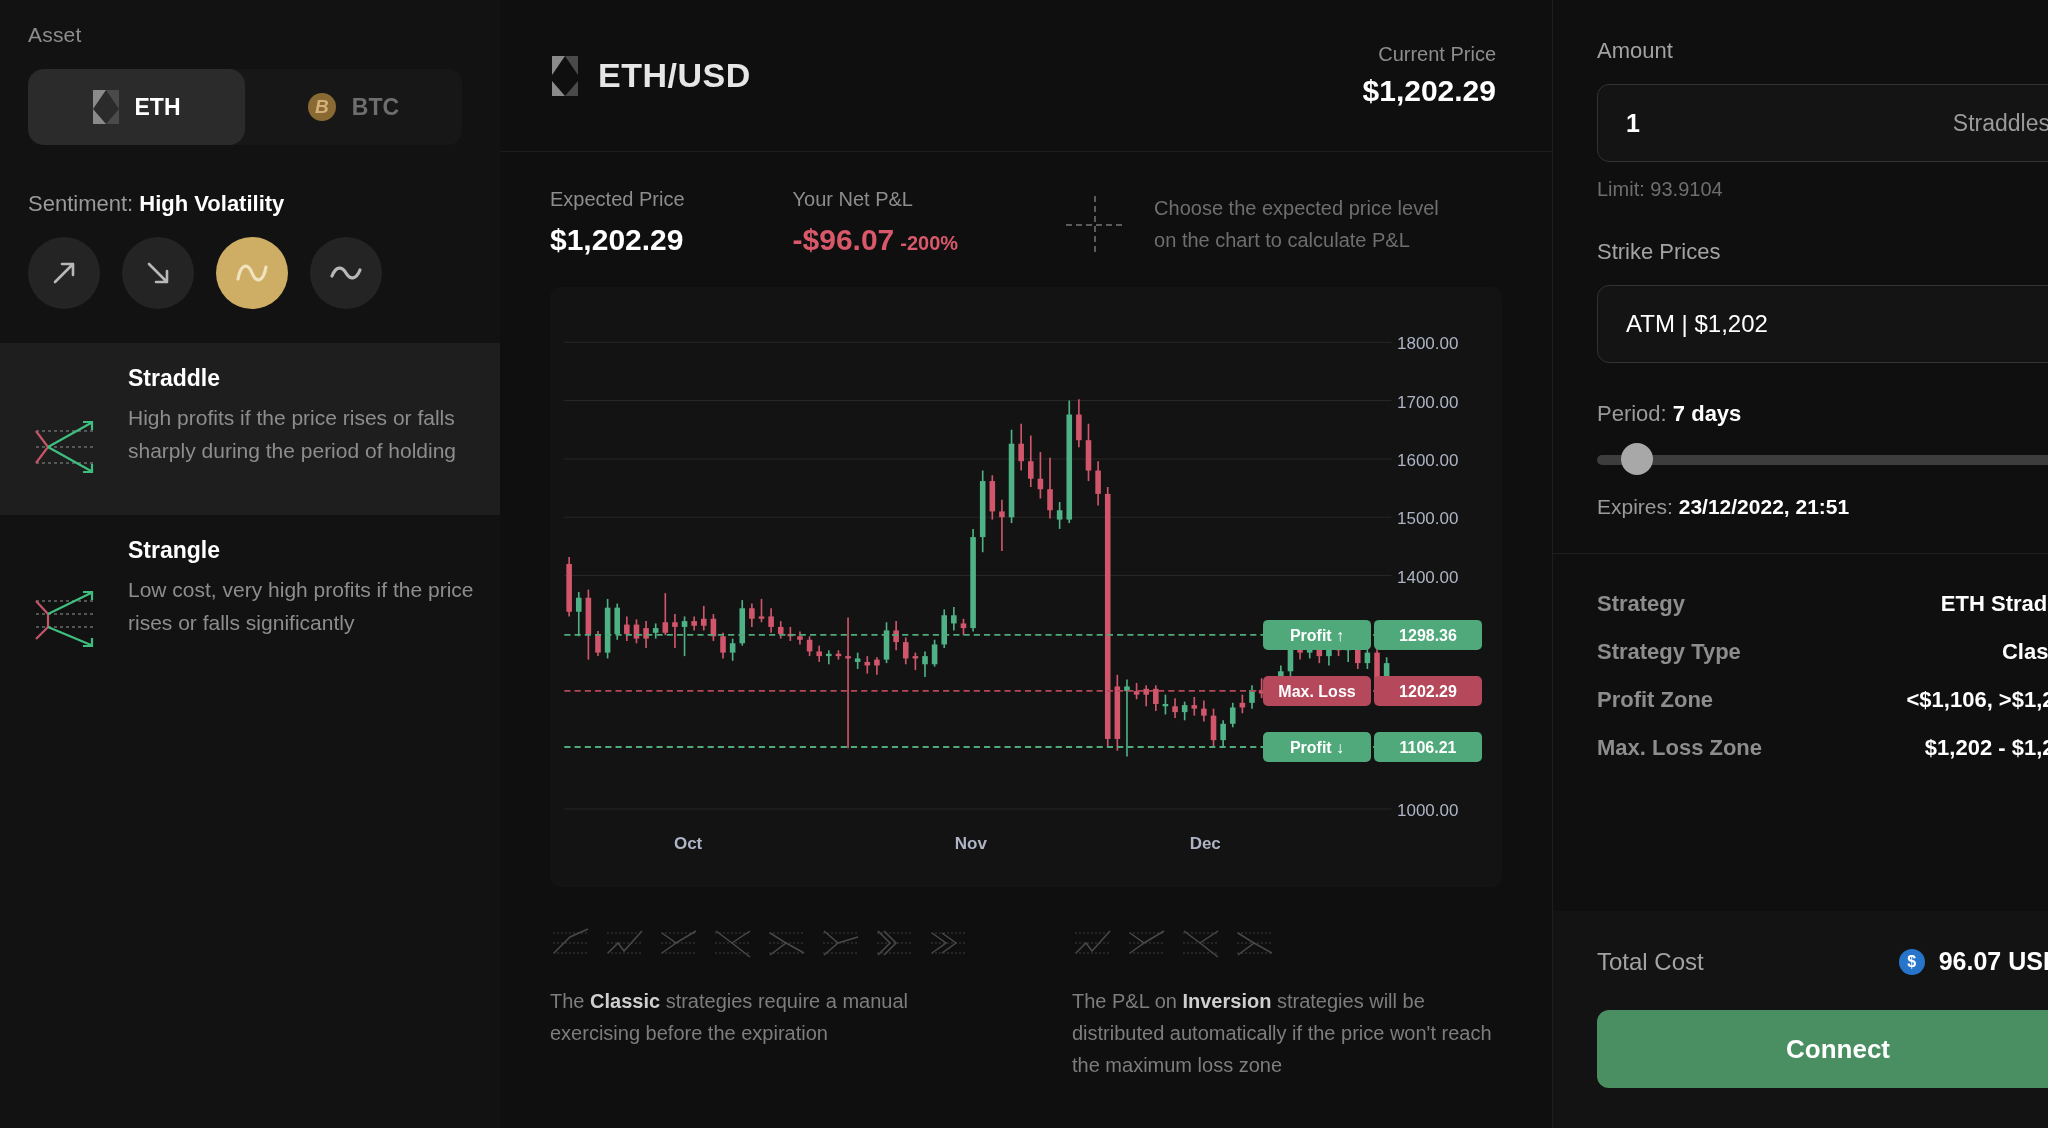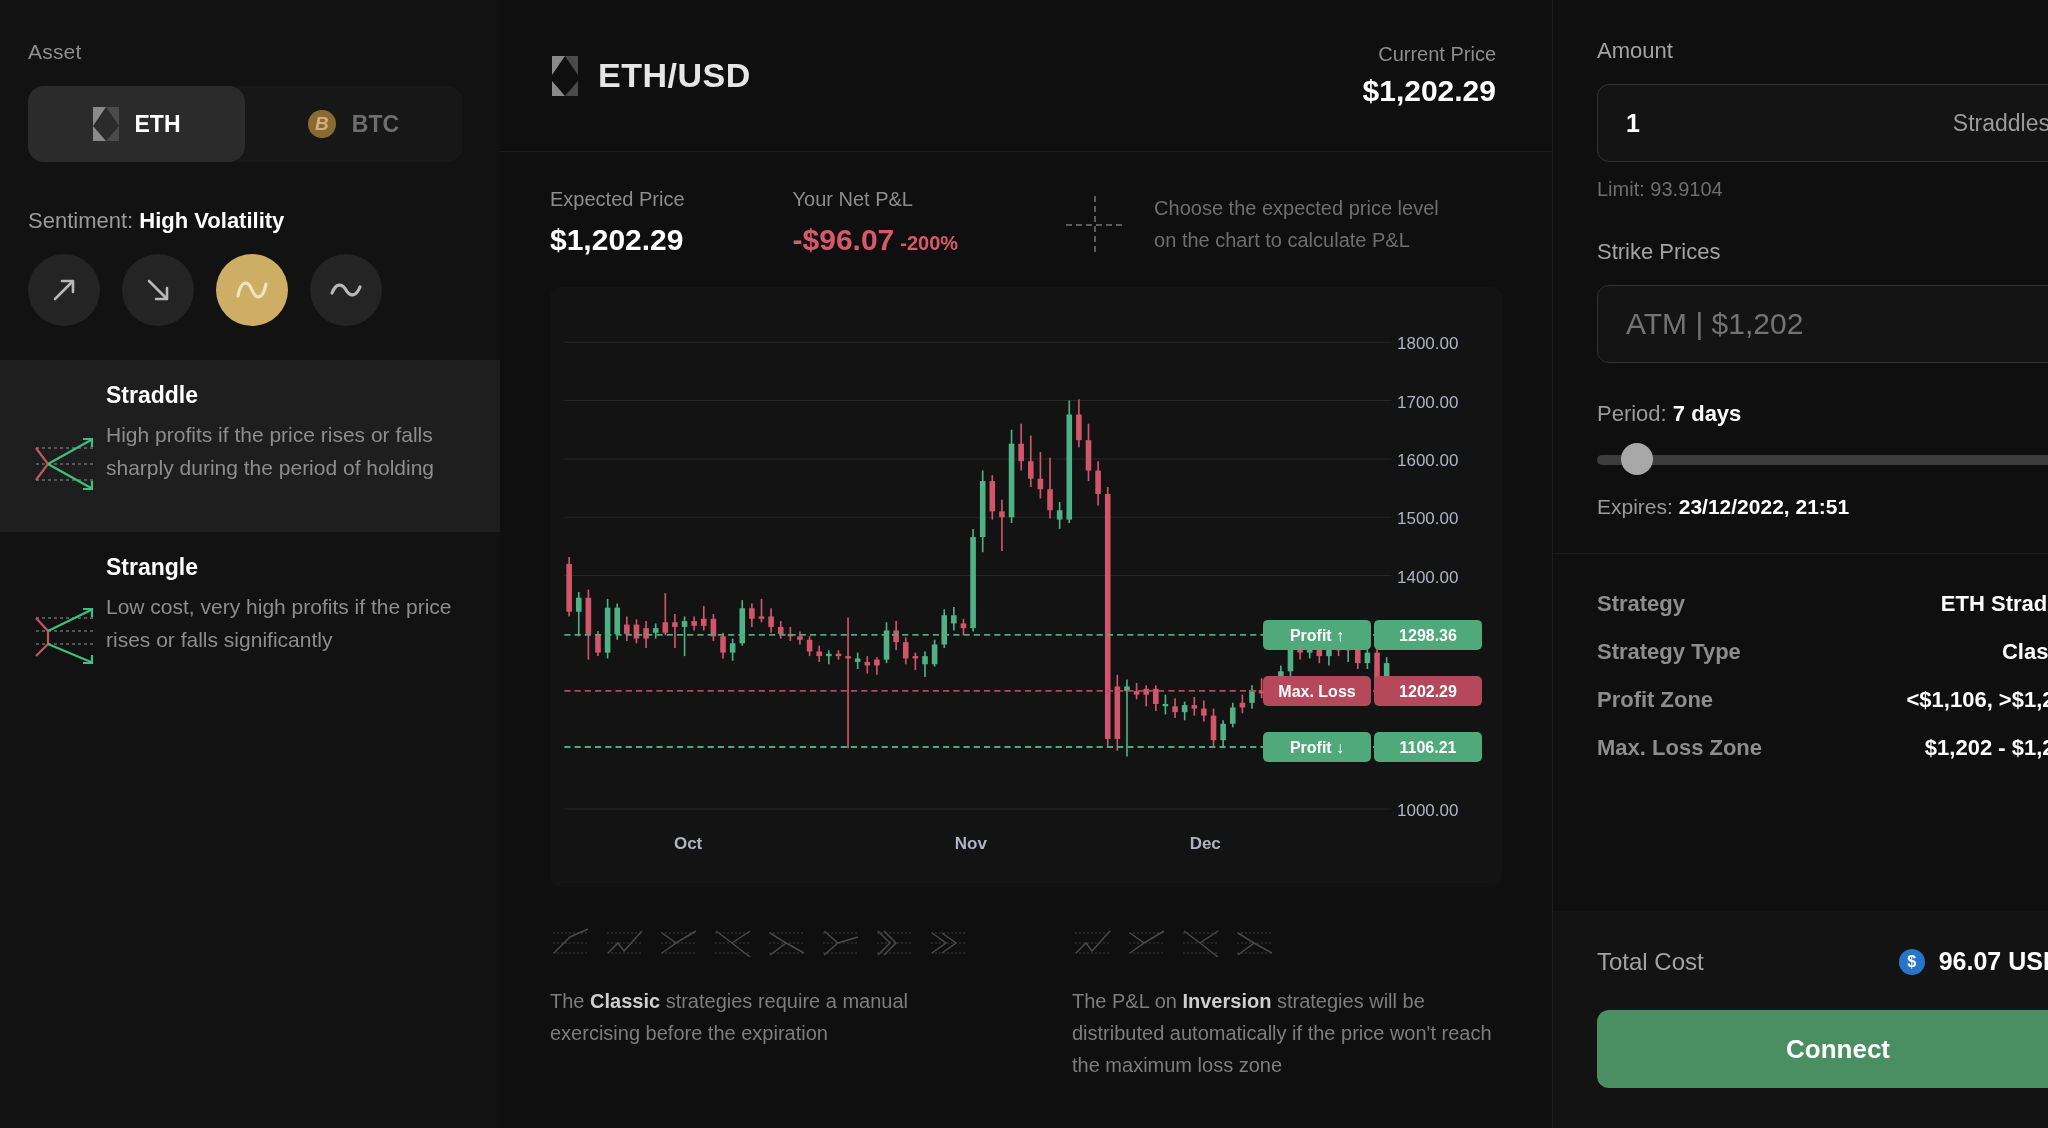--- a/index.html
+++ b/index.html
@@ -7,21 +7,21 @@
     width: 2048px; height: 1128px;
     background: #000;
     font-family: "Liberation Sans", sans-serif;
     overflow: hidden;
   }
   .app { display: flex; width: 2048px; height: 1128px; background: #0d0d0d; }
 
   
   .left-panel { width: 500px; height: 1128px; background: #121212; flex-shrink: 0;
                 display: flex; flex-direction: column; }
-  .lp-top { padding: 40px 28px 0 28px; }
+  .lp-top { padding: 23px 28px 0 28px; }
   .label-muted { color: #8d8d8d; font-size: 21px; letter-spacing: .2px; }
 
   .asset-toggle { margin-top: 22px; width: 434px; height: 76px; background: #171717;
                   border-radius: 14px; display: flex; overflow: hidden; }
   .asset-btn { flex: 1; display: flex; align-items: center; justify-content: center;
                gap: 16px; font-size: 23px; font-weight: bold; color: #6e6e6e; cursor: pointer; }
   .asset-btn.active { background: #2b2b2b; border-radius: 16px; color: #fff; }
   .eth-glyph { width: 26px; height: 34px; position: relative; flex-shrink: 0; }
   .eth-glyph:before, .eth-glyph:after {
     content: ""; position: absolute; left: 50%; transform: translateX(-50%);
@@ -35,21 +35,21 @@
     display: flex; align-items: center; justify-content: center; flex-shrink: 0; }
 
   .sentiment-row { margin-top: 46px; font-size: 22px; color: #9a9a9a; }
   .sentiment-row b { color: #fff; font-weight: bold; text-align: center; }
   .sent-icons { display: flex; gap: 22px; margin-top: 20px; }
   .sent-btn { width: 72px; height: 72px; border-radius: 50%; background: #242424;
               display: flex; align-items: center; justify-content: center; cursor: pointer; }
   .sent-btn.active { background: #cdae64; }
 
   .strategies { margin-top: 34px; display: flex; flex-direction: column; }
-  .strat-card { display: flex; padding: 22px 24px 26px 28px; cursor: pointer; }
+  .strat-card { display: flex; gap: 22px; padding: 22px 24px 26px 28px; cursor: pointer; }
   .strat-card.active { background: #1e1e1e; }
   .strat-icon { width: 78px; flex-shrink: 0; padding-top: 44px; }
   .strat-body { flex: 1; }
   .strat-title { color: #fff; font-size: 23px; font-weight: bold; }
   .strat-desc { color: #8d8d8d; font-size: 21px; line-height: 1.55; margin-top: 10px; }
 
   
   .center-panel { flex: 1; background: #0f0f0f; display: flex; flex-direction: column;
                   border-right: 1px solid #1e1e1e; }
   .center-head { height: 152px; border-bottom: 1px solid #1c1c1c;
@@ -89,21 +89,21 @@
   
   .right-panel { width: 570px; flex-shrink: 0; background: #0f0f0f;
                  display: flex; flex-direction: column; }
   .rp-sec { padding: 38px 44px 0 44px; }
   .rp-lbl { color: #a3a3a3; font-size: 22px; }
   .field { margin-top: 20px; height: 78px; border: 1px solid #333; border-radius: 12px;
            background: #141414; display: flex; align-items: center;
            justify-content: space-between; padding: 0 28px; cursor: text; }
   .field-val { color: #fff; font-size: 25px; font-weight: bold; }
   .field-unit { color: #9a9a9a; font-size: 23px; }
-  .field-sel { color: #737373; font-size: 30px; }
+  .field-sel { color: #ffffff; font-size: 24px; }
   .limit { color: #6e6e6e; font-size: 20px; margin-top: 16px; }
 
   .period-lbl { color: #9a9a9a; font-size: 22px; }
   .period-lbl b { color: #fff; }
   .slider { margin-top: 22px; height: 20px; position: relative; cursor: pointer; }
   .slider-track { position: absolute; top: 6px; left: 0; right: 0; height: 10px;
                   background: #3d3d3d; border-radius: 6px; }
   .slider-thumb { position: absolute; top: -6px; left: 0; width: 32px; height: 32px;
                   border-radius: 50%; background: #a8a8a8; }
   .expires { color: #9a9a9a; font-size: 21px; margin-top: 26px; }

